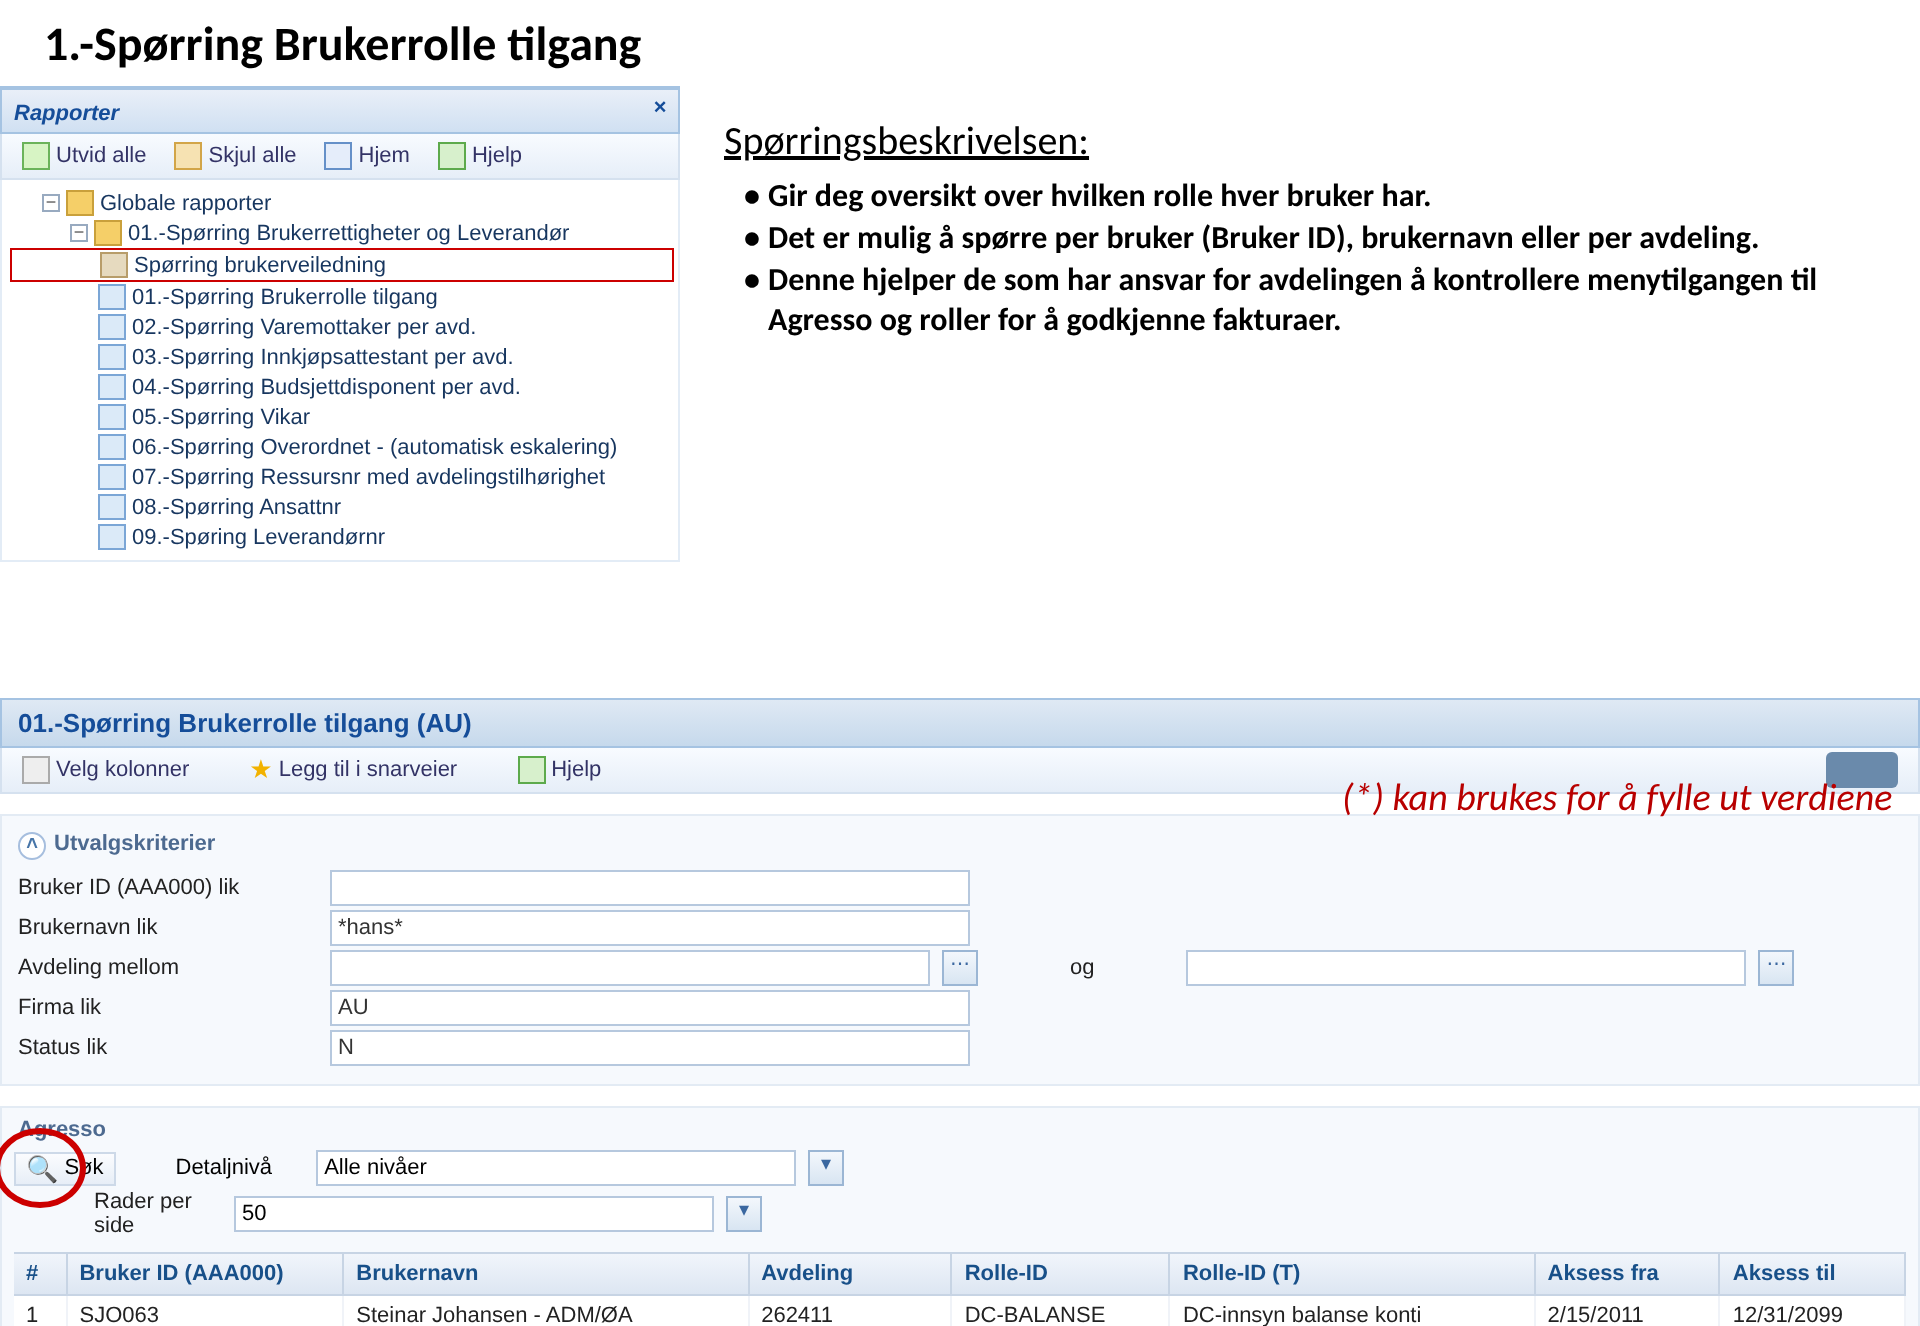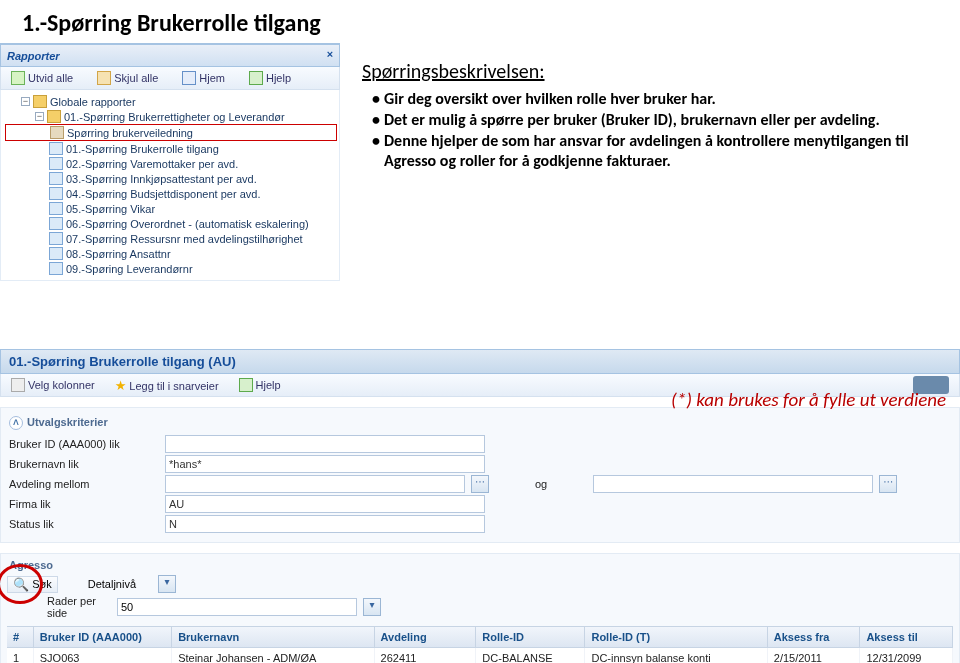--- a/index.html
+++ b/index.html
@@ -3,42 +3,42 @@
 <meta charset="utf-8">
 <style>
   * { box-sizing: border-box; font-family: Verdana, Arial, sans-serif; font-size: 11px; margin: 0; padding: 0; }
   body { background: #fff; width: 960px; height: 663px; position: relative; overflow: hidden; }
   .page-title { font-family: Calibri, sans-serif; font-size: 24px; font-weight: 600; color: #000; padding: 8px 0 6px 22px; }
   .columns { display: flex; }
   .left-col { width: 340px; border-top: 1px solid #a5c3e2; }
 
   .panel-hdr { background: linear-gradient(#e9eff8,#d0e0f2); color: #154d99; font-weight: bold; font-size: 13px; padding: 3px 6px; border: 1px solid #a5c3e2; font-style: italic; }
   .panel-hdr .x { float: right; }
-  .toolbar { display: flex; align-items: center; background: linear-gradient(#f8fbff,#e6eef8); border: 1px solid #d5e1ef; border-top: none; padding: 2px 4px; gap: 12px; }
+  .toolbar { display: flex; align-items: center; background: linear-gradient(#f8fbff,#e6eef8); border: 1px solid #d5e1ef; border-top: none; padding: 2px 4px; gap: 2px; }
   .tool-btn { display: inline-flex; align-items: center; gap: 3px; padding: 2px 6px; color: #336; cursor: pointer; }
   .tool-btn .ico { width: 14px; height: 14px; display: inline-block; }
   .glyph { font-size: 13px; line-height: 1; }
   .tree { padding: 4px 2px 4px 4px; background: #fff; border: 1px solid #e3ecf6; border-top: none; }
   .tree-row { display: flex; align-items: center; padding: 1px 0 1px 0; gap: 3px; }
   .tree-red-box { border: 1px solid #c00; padding: 0; }
   .tree-indent-1 { padding-left: 16px; }
   .tree-indent-2 { padding-left: 30px; }
   .tree-indent-3 { padding-left: 44px; }
   .tico { width: 14px; height: 13px; display: inline-block; flex-shrink: 0; }
   .tico-exp { border: 1px solid #98aac0; background: #fff; width: 9px; height: 9px; font-size: 9px; line-height: 7px; text-align: center; color: #555; }
   .tlink { color: #17365f; cursor: pointer; }
 
   .right-col { padding: 16px 8px 8px 22px; flex: 1; }
   .desc-hdr { font-family: Calibri, sans-serif; font-size: 20px; text-decoration: underline; color: #000; }
   .desc-list { padding: 6px 0 0 10px; }
   .desc-list li { list-style: none; position: relative; padding-left: 12px; font-family: Calibri, sans-serif; font-size: 16px; line-height: 1.3; font-weight: bold; }
   .desc-list li::before { content: "•"; position: absolute; left: 0; }
 
   .section-title { background: linear-gradient(#dfe9f4,#c6d9ec); color: #154d99; font-weight: bold; padding: 4px 8px; border: 1px solid #a5c3e2; margin-top: 68px; font-size: 13px; }
-  .toolbar2 { display: flex; align-items: flex-end; background: linear-gradient(#f8fbff,#e6eef8); border: 1px solid #d5e1ef; border-top: none; padding: 2px 4px; gap: 8px; }
+  .toolbar2 { display: flex; align-items: flex-start; background: linear-gradient(#f8fbff,#e6eef8); border: 1px solid #d5e1ef; border-top: none; padding: 2px 4px; gap: 18px; }
   .rhino-placeholder { width: 36px; height: 18px; background:#6a8aab; border-radius:3px; margin-left:auto; margin-right:6px; }
 
   .criteria-panel { border: 1px solid #e3ebf4; background: #f6f9fd; padding: 6px 8px 8px 8px; }
   .crit-title { color: #4d6a90; font-weight: bold; padding: 2px 0 4px 0; }
   .crit-title .chev { display:inline-block; border:1px solid #a6bede; border-radius:8px; width:14px; height:14px; line-height:12px; text-align:center; font-size:10px; color:#4775a8; background:#fff; margin-right:4px; }
   .crit-row { display: flex; align-items: center; gap: 6px; padding: 1px 0; }
   .crit-label { width: 150px; color: #222; }
   .crit-input { border: 1px solid #b6c8de; background: #fff; height: 18px; width: 320px; padding: 1px 3px; color:#333; }
   .crit-input.short { width: 300px; }
   .crit-dd { width: 18px; height: 18px; background: linear-gradient(#f3f7fc,#d8e5f2); border: 1px solid #9bb6d4; text-align: center; font-size: 10px; color: #3a67a0; cursor: pointer; }
@@ -219,20 +219,21 @@
   <div class="res-title">Agresso</div>
   <div class="sok-circle" style="left:-4px; top:10px;"></div>
   <div class="res-row">
     <span class="sok-btn">
       <span class="glyph" style="color:#3d71ad;">🔍</span>
       <span>Søk</span>
     </span>
     <span style="width:18px;"></span>
     <span>Detaljnivå</span>
     <span style="width:10px;"></span>
+    <input class="res-select" value="Alle nivåer" style="">
     <span class="crit-dd">▾</span>
   </div>
   <div class="res-row">
     <span class="res-label">Rader per side</span>
     <input class="res-select" value="50" style="">
     <span class="crit-dd">▾</span>
   </div>
 
   <div class="data-head">
     <div class="dh-cell c0">#</div>

